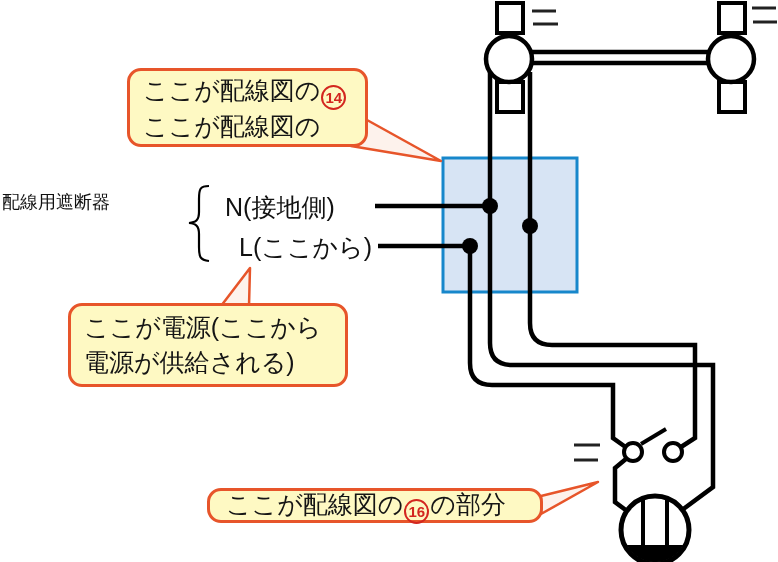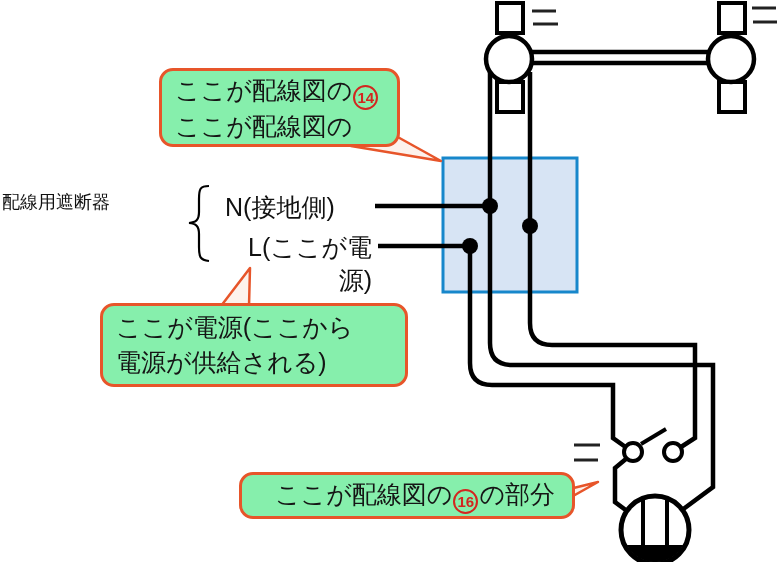--- a/index.html
+++ b/index.html
@@ -7,27 +7,27 @@
     position:relative;width:778px;height:562px;background:#ffffff;
     font-family:"Liberation Sans","DejaVu Sans",sans-serif;color:#111;overflow:hidden;
   }
   #wiring-svg{position:absolute;left:0;top:0;z-index:1;}
   .label{position:absolute;z-index:2;color:#111;}
   .source-label{left:2px;top:186px;font-size:18px;line-height:32px;}
   .n-label{left:225px;top:191px;width:143px;font-size:25px;text-align:left;}
   .l-label{left:222px;top:231px;width:150px;font-size:25px;text-align:right;}
   .callout{
     position:absolute;z-index:3;box-sizing:border-box;
-    background:#86efac;border:3px solid #e7552a;border-radius:14px;
+    background:#fef9c3;border:3px solid #e7552a;border-radius:14px;
     font-size:25px;line-height:33px;color:#151515;
-    display:flex;flex-direction:column;justify-content:center;margin-left:32px;
+    display:flex;flex-direction:column;justify-content:center;
   }
   .callout-box{left:127px;top:68px;width:241px;height:79px;padding-left:13px;line-height:32px;}
-  .callout-power{left:68px;top:303px;width:308px;height:84px;padding-left:13px;line-height:35px;}
-  .callout-part16{left:207px;top:472px;width:336px;height:47px;padding-left:16px;text-align:center;}
+  .callout-power{left:68px;top:303px;width:280px;height:84px;padding-left:13px;line-height:35px;}
+  .callout-part16{left:207px;top:488px;width:336px;height:35px;padding-left:16px;}
   .circled-num{
     display:inline-flex;align-items:center;justify-content:center;
     width:25px;height:25px;border:2px solid #d3261f;border-radius:50%;
     color:#d3261f;font-size:15px;font-weight:bold;line-height:1;
     vertical-align:-4px;margin:0 1px;box-sizing:border-box;
   }
 </style>
 </head>
 <body>
 
@@ -102,21 +102,21 @@
       <polygon points="358,115 441,161 351,146"></polygon>
       <polygon points="221,306 250,268 249,306"></polygon>
       <polygon points="541,496 598,482 541,514"></polygon>
     </g>
   </svg>
 
   <div class="label source-label">
     <div>配線用遮断器</div>
   </div>
   <div class="label n-label">N(接地側)</div>
-  <div class="label l-label">L(ここが電源)</div>
+  <div class="label l-label">L(ここから)</div>
 
   <div class="callout callout-box">
     <div>
       <span>ここが配線図の</span><span class="circled-num">14</span>
     </div>
     <div>ここが配線図の</div>
   </div>
 
   <div class="callout callout-power">
     <div>ここが電源(ここから</div>

